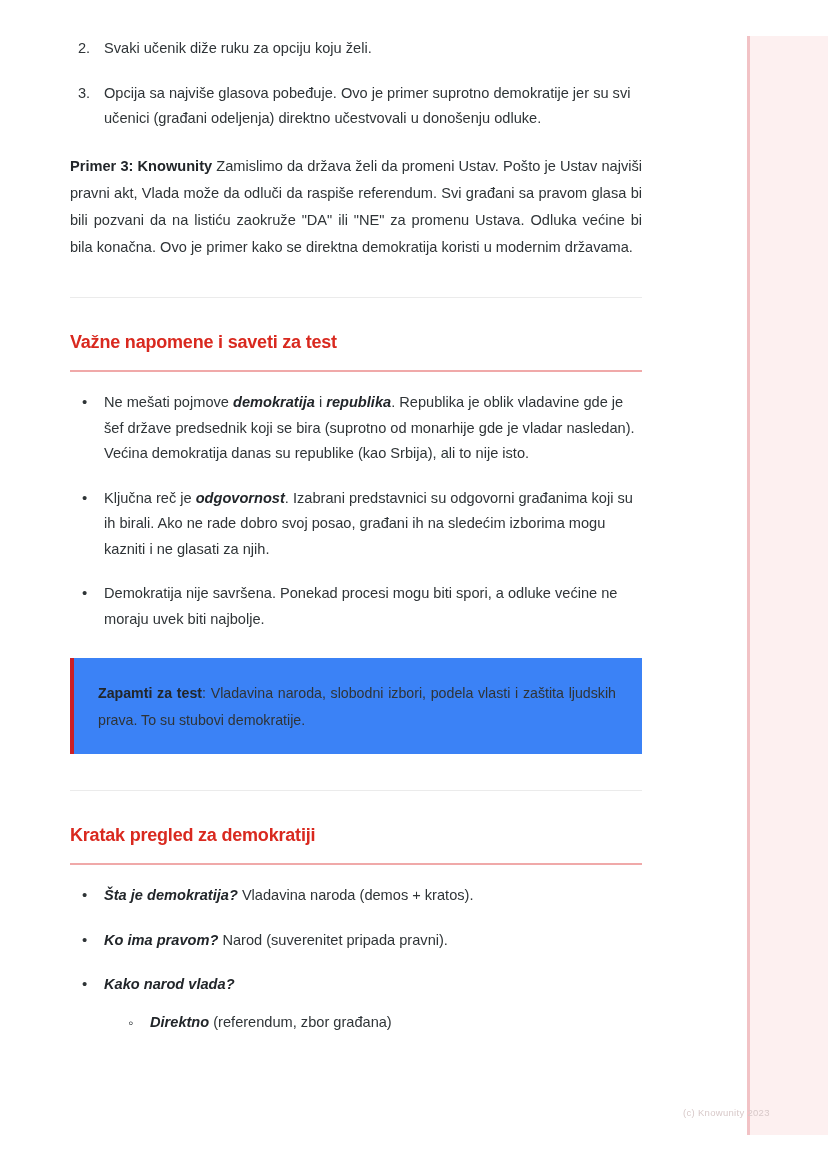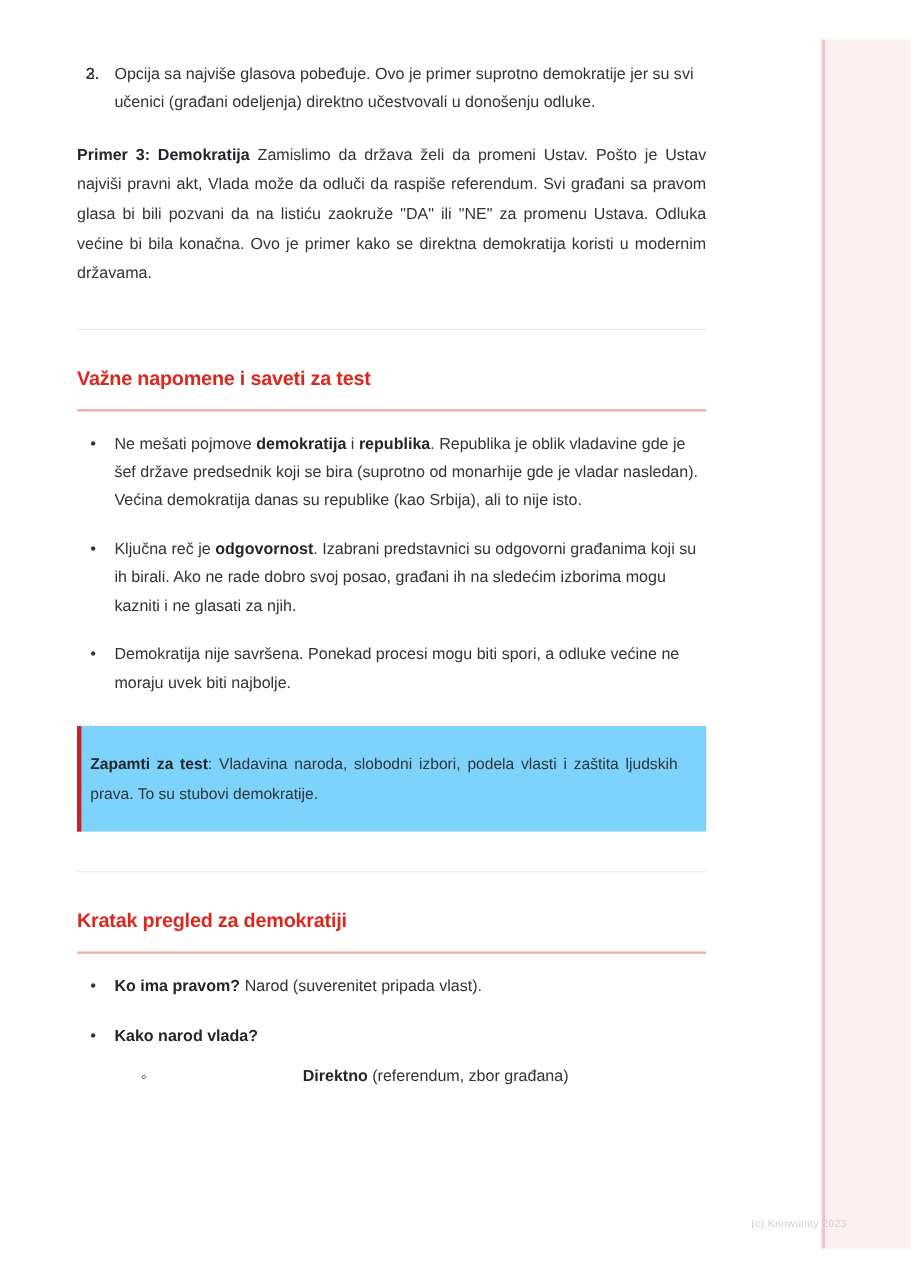--- a/index.html
+++ b/index.html
@@ -108,51 +108,50 @@
     color: #2f3437;
   }
   ul.bullets > li::before {
     content: "•";
     position: absolute;
     left: 4px;
     top: -1px;
     font-size: 15px;
     color: #2f3437;
   }
-  ul.bullets > li b { font-weight: bold; color: #22262a; }
+  ul.bullets > li b { font-weight: bold; color: #22262a; font-style: italic; }
 
   ul.sub {
     margin: 12px 0 0 0;
     padding: 0 0 0 22px;
     list-style: none;
   }
   ul.sub > li {
     position: relative;
     padding-left: 24px;
     margin-bottom: 16px;
     font-size: 14.6px;
     line-height: 25px;
-    text-align: center;
   }
   ul.sub > li::before {
     content: "\25E6";
     position: absolute;
     left: 2px;
     top: 0px;
     font-size: 15px;
     color: #2f3437;
   }
   ul.sub > li b { font-weight: bold; color: #22262a; }
 
   
   .callout {
     margin: 26px 0 0 0;
-    background: #7dd3fc;
+    background: #3b82f6;
     border-left: 4px solid #cc1f25;
-    padding: 22px 26px 20px 8px;
+    padding: 22px 26px 20px 24px;
     box-sizing: border-box;
   }
   .callout p {
     margin: 0;
     font-size: 14.2px;
     line-height: 27px;
     text-align: justify;
     color: #2f3437;
   }
   .callout p b { font-weight: bold; color: #22262a; }
@@ -171,29 +170,30 @@
 </head>
 <body>
 
 <div class="side-strip"></div>
 
 <div class="page">
 
   <ol class="steps">
     <li>
       <span class="num">2.</span>
+      <span>Svaki učenik diže ruku za opciju koju želi.</span>
     </li>
     <li>
       <span class="num">3.</span>
       <span>Opcija sa najviše glasova pobeđuje. Ovo je primer suprotno demokratije jer su svi učenici (građani odeljenja) direktno učestvovali u donošenju odluke.</span>
     </li>
   </ol>
 
   <p class="para">
-    <b>Primer 3: Demokratija</b><span> Zamislimo da država želi da promeni Ustav. Pošto je Ustav najviši pravni akt, Vlada može da odluči da raspiše referendum. Svi građani sa pravom glasa bi bili pozvani da na listiću zaokruže "DA" ili "NE" za promenu Ustava. Odluka većine bi bila konačna. Ovo je primer kako se direktna demokratija koristi u modernim državama.</span>
+    <b>Primer 3: Knowunity</b><span> Zamislimo da država želi da promeni Ustav. Pošto je Ustav najviši pravni akt, Vlada može da odluči da raspiše referendum. Svi građani sa pravom glasa bi bili pozvani da na listiću zaokruže "DA" ili "NE" za promenu Ustava. Odluka većine bi bila konačna. Ovo je primer kako se direktna demokratija koristi u modernim državama.</span>
   </p>
 
   <div class="divider"></div>
 
   <h2 class="section-title">Važne napomene i saveti za test</h2>
   <div class="title-rule"></div>
 
   <ul class="bullets">
     <li>
       <span><span>Ne mešati pojmove </span><b>demokratija</b><span> i </span><b>republika</b><span>. Republika je oblik vladavine gde je šef države predsednik koji se bira (suprotno od monarhije gde je vladar nasledan). Većina demokratija danas su republike (kao Srbija), ali to nije isto.</span></span>
@@ -212,21 +212,24 @@
     </p>
   </div>
 
   <div class="divider"></div>
 
   <h2 class="section-title">Kratak pregled za demokratiji</h2>
   <div class="title-rule"></div>
 
   <ul class="bullets">
     <li>
-      <b>Ko ima pravom?</b><span> Narod (suverenitet pripada vlast).</span>
+      <b>Šta je demokratija?</b><span> Vladavina naroda (demos + kratos).</span>
+    </li>
+    <li>
+      <b>Ko ima pravom?</b><span> Narod (suverenitet pripada pravni).</span>
     </li>
     <li>
       <b>Kako narod vlada?</b><span></span>
       <ul class="sub">
         <li>
           <b>Direktno</b><span> (referendum, zbor građana)</span>
         </li>
 
       </ul>
     </li>

